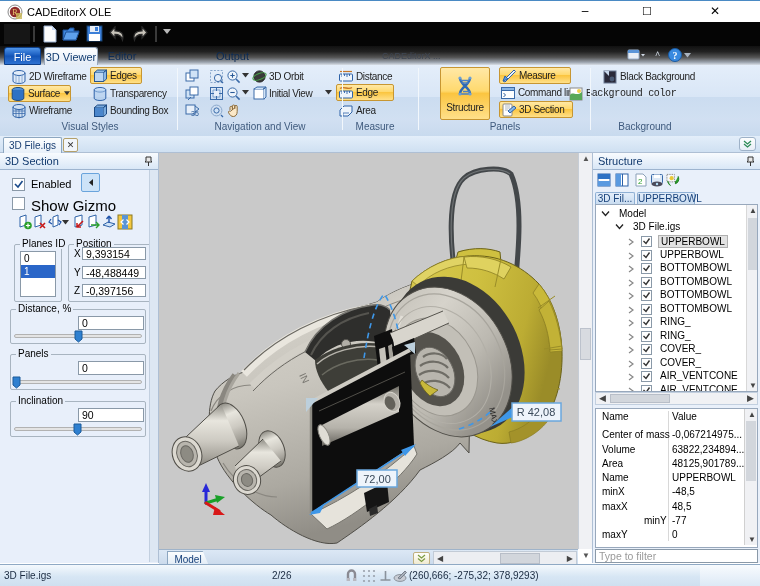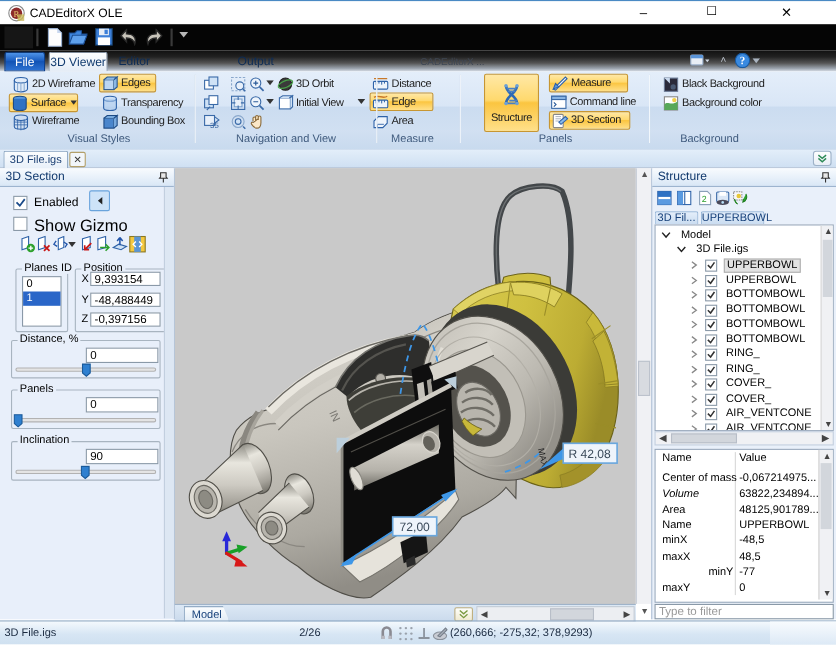--- a/index.html
+++ b/index.html
@@ -249,21 +249,21 @@
           <rect x="2" y="2" width="9" height="12" rx="1" fill="#fff" stroke="#888"></rect>
           <path d="M4 4h5M4 6h5M4 8h3" stroke="#a0a8b4" stroke-width=".8"></path>
           <path d="M7 9l6-5 2 2-6 5z" fill="#88b8e8" stroke="#2e62a8"></path>
         </svg></span>3D Section</div>
 
   <div class="rbtn" style="left:601px;top:3px;"><span class="ric"><svg width="16" height="16" viewBox="0 0 16 16">
           <rect x="2" y="2" width="12" height="12" fill="#2a2a3a" stroke="#6a7a94"></rect>
           <path d="M2 2h5v5z" fill="#c8d8ec"></path>
           <circle cx="10" cy="10" r="2.4" fill="#4a5a74"></circle>
         </svg></span>Black Background</div>
-  <div class="rbtn" style="left:601px;top:20px;"><span class="ric"><svg width="16" height="16" viewBox="0 0 16 16">
+  <div class="rbtn" style="left:567px;top:20px;font-family:Liberation Mono, monospace;"><span class="ric"><svg width="16" height="16" viewBox="0 0 16 16">
           <rect x="2" y="2" width="12" height="12" fill="#fff" stroke="#888"></rect>
           <path d="M2 9c3-4 6 2 12-3V14H2z" fill="#58a858"></path>
           <circle cx="11" cy="5" r="2" fill="#f0d048"></circle>
         </svg></span>Background color</div>
   <div class="rlabel" style="left:30px;width:120px;">Visual Styles</div>
   <div class="rlabel" style="left:190px;width:140px;">Navigation and View</div>
   <div class="rlabel" style="left:340px;width:70px;">Measure</div>
   <div class="rlabel" style="left:440px;width:130px;">Panels</div>
   <div class="rlabel" style="left:590px;width:110px;">Background</div>
   <div class="rsep" style="left:177px;"></div>
@@ -674,21 +674,21 @@
     <div class="abs" style="left:14px;top:1px;width:60px;height:9px;background:#d2d6dc;border:1px solid #b8bec8;"></div>
   </div>
   <div id="proptab">
     <div class="abs" style="left:0;top:2px;width:146px;height:16px;">
         <span class="abs" style="left:6px;">Name</span>
         <span class="abs" style="left:76px;">Value</span>
       </div>
     <div class="abs" style="left:72px;top:2px;width:1px;height:130px;background:#d8d8d8;"></div>
     <div class="abs" style="left:6px;top:20px;">Center of mass</div>
       <div class="abs" style="left:76px;top:20px;">-0,067214975...</div>
-    <div class="abs" style="left:6px;top:35px;font-style:italic;">Volume</div>
+    <div class="abs" style="left:6px;top:35px;">Volume</div>
       <div class="abs" style="left:76px;top:35px;">63822,234894...</div>
     <div class="abs" style="left:6px;top:49px;">Area</div>
       <div class="abs" style="left:76px;top:49px;">48125,901789...</div>
     <div class="abs" style="left:6px;top:63px;">Name</div>
       <div class="abs" style="left:76px;top:63px;">UPPERBOWL</div>
     <div class="abs" style="left:6px;top:77px;">minX</div>
       <div class="abs" style="left:76px;top:77px;">-48,5</div>
     <div class="abs" style="left:6px;top:92px;">maxX</div>
       <div class="abs" style="left:76px;top:92px;">48,5</div>
     <div class="abs" style="left:20px;top:106px;margin-left:28px;">minY</div>

